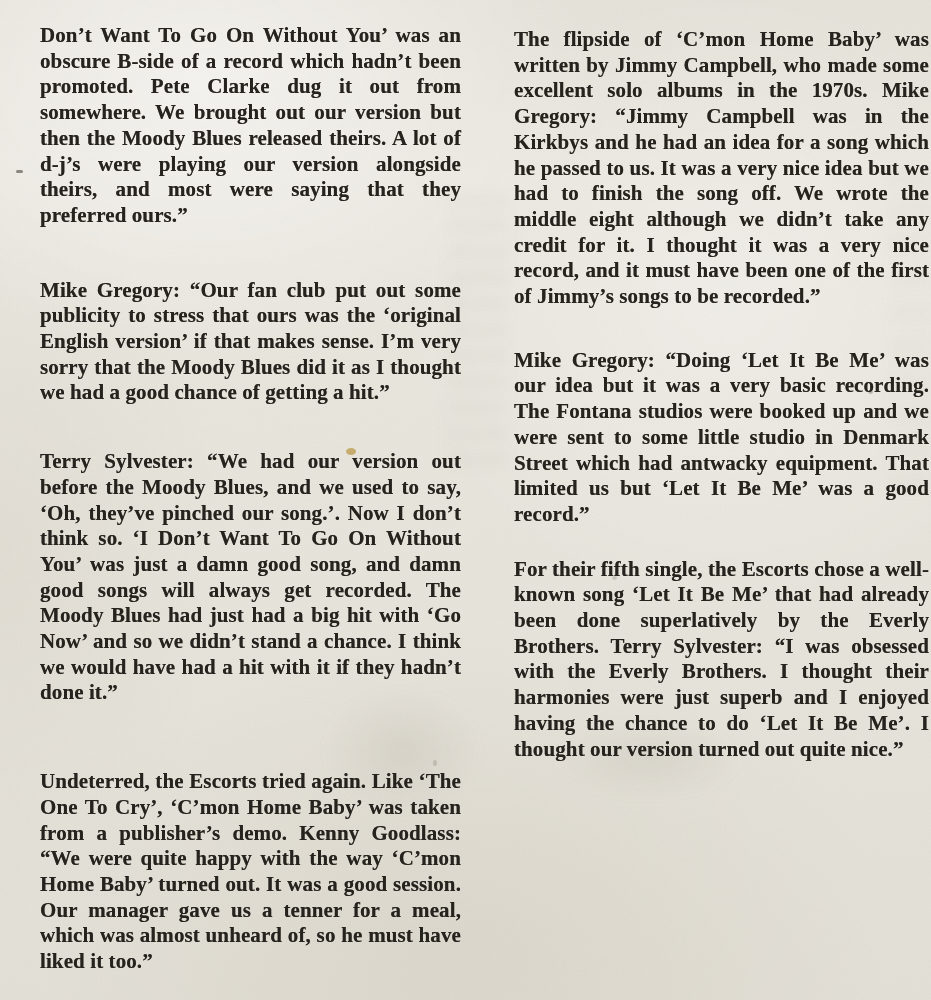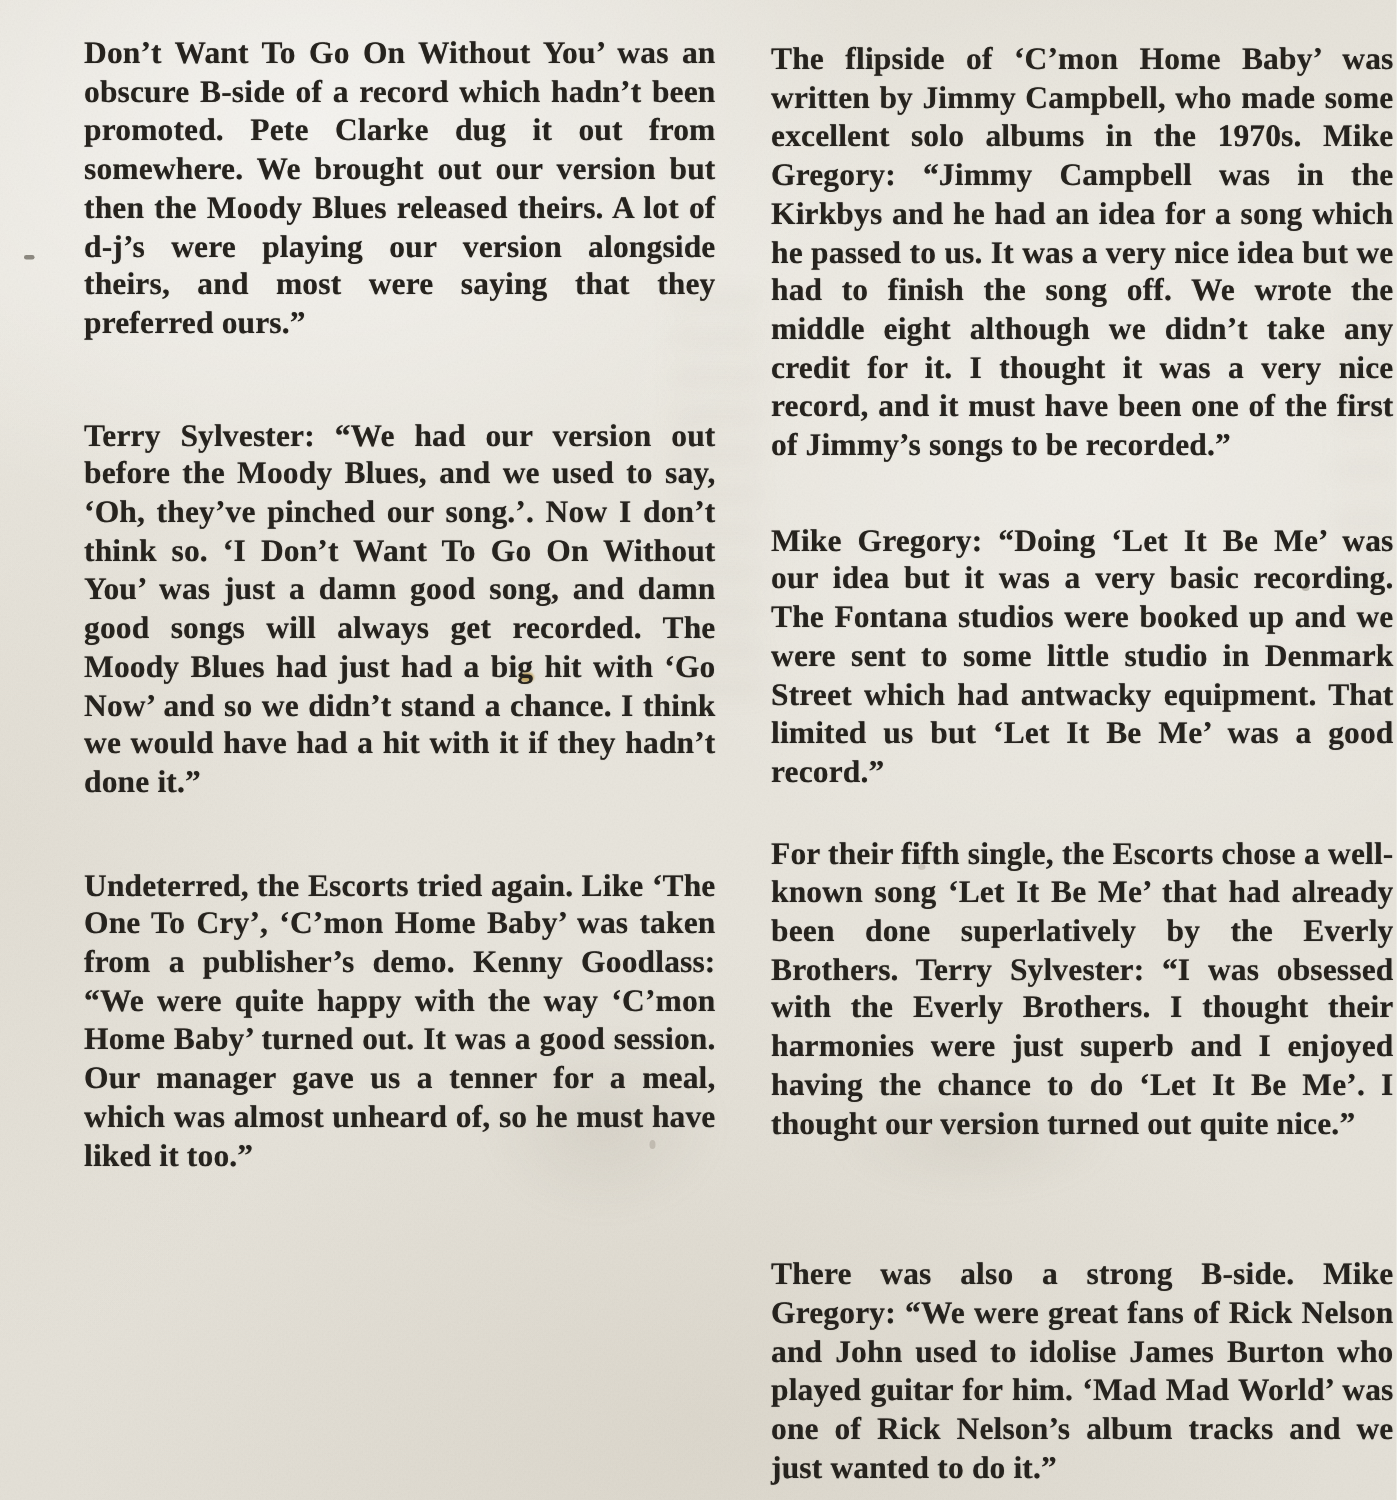--- a/index.html
+++ b/index.html
@@ -29,21 +29,21 @@
     position: absolute;
     color: #26231e;
     font-size: 21px;
     line-height: 25.7px;
     font-weight: 700;
     text-align: justify;
     letter-spacing: 0.1px;
     text-shadow: 0 0 0.6px rgba(38,35,30,0.55);
   }
   .col p { margin: 0; }
-  .col-left  { left: 56px;  top: 23px; width: 421px; }
+  .col-left  { left: 40px;  top: 23px; width: 421px; }
   .col-right { left: 514px; top: 27px; width: 415px; }
   .col-left  p:nth-of-type(2) { margin-top: 49px; }
   .col-left  p:nth-of-type(3) { margin-top: 43px; }
   .col-left  p:nth-of-type(4) { margin-top: 63px; }
   .col-right p:nth-of-type(2) { margin-top: 38px; }
   .col-right p:nth-of-type(3) { margin-top: 29px; }
   .col-right p:nth-of-type(4) { margin-top: 75px; }
 
   
   .ghost {
@@ -101,29 +101,29 @@
   <div class="ghost ghost-right-band"></div>
   <div class="ghost ghost-right-edge"></div>
   <div class="speck speck-dash"></div>
   <div class="speck speck-yellow"></div>
   <div class="speck speck-dot1"></div>
   <div class="speck speck-dot2"></div>
   <div class="speck speck-dot3"></div>
 
   <div class="col col-left">
     <p>Don’t Want To Go On Without You’ was an obscure B-side of a record which hadn’t been promoted. Pete Clarke dug it out from somewhere. We brought out our version but then the Moody Blues released theirs. A lot of d-j’s were playing our version alongside theirs, and most were saying that they preferred ours.”</p>
+    <p>Mike Gregory: “Our fan club put out some publicity to stress that ours was the ‘original English version’ if that makes sense. I’m very sorry that the Moody Blues did it as I thought we had a good chance of getting a hit.”</p>
     <p>Terry Sylvester: “We had our version out before the Moody Blues, and we used to say, ‘Oh, they’ve pinched our song.’. Now I don’t think so. ‘I Don’t Want To Go On Without You’ was just a damn good song, and damn good songs will always get recorded. The Moody Blues had just had a big hit with ‘Go Now’ and so we didn’t stand a chance. I think we would have had a hit with it if they hadn’t done it.”</p>
     <p>Undeterred, the Escorts tried again. Like ‘The One To Cry’, ‘C’mon Home Baby’ was taken from a publisher’s demo. Kenny Goodlass: “We were quite happy with the way ‘C’mon Home Baby’ turned out. It was a good session. Our manager gave us a tenner for a meal, which was almost unheard of, so he must have liked it too.”</p>
   </div>
 
   <div class="col col-right">
     <p>The flipside of ‘C’mon Home Baby’ was written by Jimmy Campbell, who made some excellent solo albums in the 1970s. Mike Gregory: “Jimmy Campbell was in the Kirkbys and he had an idea for a song which he passed to us. It was a very nice idea but we had to finish the song off. We wrote the middle eight although we didn’t take any credit for it. I thought it was a very nice record, and it must have been one of the first of Jimmy’s songs to be recorded.”</p>
     <p>Mike Gregory: “Doing ‘Let It Be Me’ was our idea but it was a very basic recording. The Fontana studios were booked up and we were sent to some little studio in Denmark Street which had antwacky equipment. That limited us but ‘Let It Be Me’ was a good record.”</p>
     <p>For their fifth single, the Escorts chose a well-known song ‘Let It Be Me’ that had already been done superlatively by the Everly Brothers. Terry Sylvester: “I was obsessed with the Everly Brothers. I thought their harmonies were just superb and I enjoyed having the chance to do ‘Let It Be Me’. I thought our version turned out quite nice.”</p>
-    <p>There was also a strong B-side. Mike Gregory: “We were great fans of Rick Nelson and John used to idolise James Burton who played guitar for him. ‘Mad Mad World’ was one of Rick Nelson’s album tracks and we just wanted to do it.”</p>
   </div>
 
   <svg class="grain" xmlns="http://www.w3.org/2000/svg" width="931" height="1000">
     <filter id="grainNoise">
       <feTurbulence type="fractalNoise" baseFrequency="0.8" numOctaves="2" stitchTiles="stitch"></feTurbulence>
       <feColorMatrix type="saturate" values="0"></feColorMatrix>
     </filter>
     <rect width="931" height="1000" filter="url(#grainNoise)" opacity="0.055"></rect>
   </svg>
 

